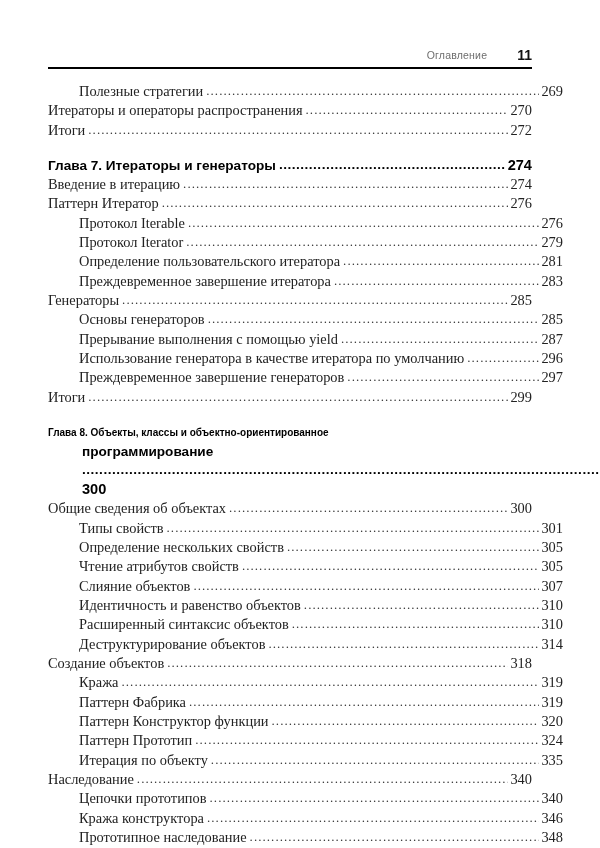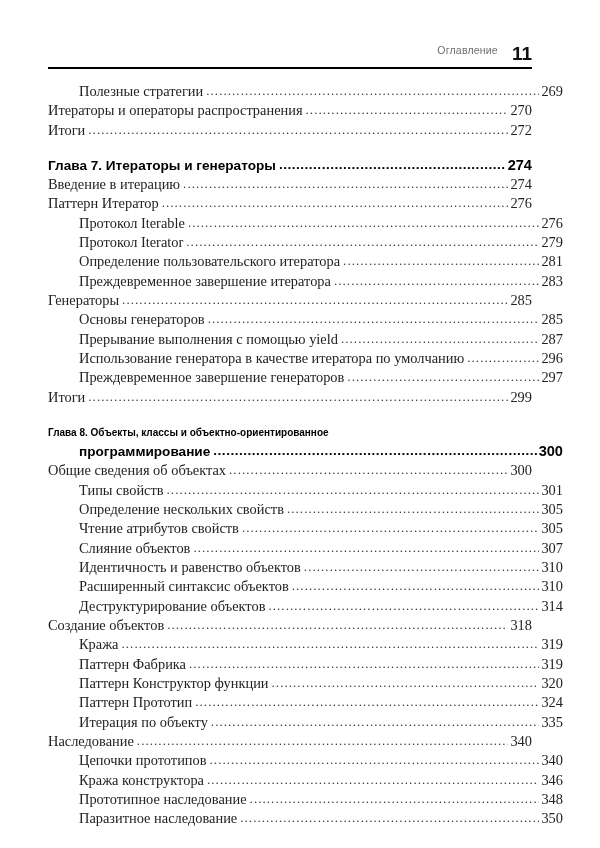--- a/index.html
+++ b/index.html
@@ -20,37 +20,38 @@
   }
 
   
   .runhead {
     position: absolute;
     left: 48px;
     right: 68px;
     top: 44px;
     height: 22px;
     display: flex;
-    align-items: flex-start;
+    align-items: center;
     justify-content: flex-end;
     gap: 14px;
   }
   .runhead-title {
     font-family: "Liberation Sans", "DejaVu Sans", sans-serif;
     font-size: 10.5px;
     letter-spacing: .2px;
     color: #6e6e6e;
     white-space: nowrap;
   }
   .runhead-folio {
     font-family: "Liberation Sans", "DejaVu Sans", sans-serif;
-    font-size: 19px;
+    font-size: 14px;
     font-weight: bold;
     color: #111111;
     line-height: 1;
+    margin-left: 16px;
   }
   .runhead-rule {
     position: absolute;
     left: 48px;
     top: 67px;
     width: 484px;
     height: 2.2px;
     background: #000000;
   }
 
@@ -105,21 +106,21 @@
     margin-top: 16px;
   }
   .chapter .leader {
     font-size: 13.6px;
     letter-spacing: .5px;
     font-weight: bold;
     color: #000000;
     transform: translateY(-1px);
   }
   .chapter .folio { font-size: 14.6px; }
-  .chapter.cont { margin-top: 0; }
+  .chapter.cont { margin-top: 0; flex-direction: column; }
   .chapter-plain {
     font-family: "Liberation Sans", "DejaVu Sans", sans-serif;
     font-weight: bold;
     font-size: 10px;
     line-height: 19px;
     color: #000000;
     margin-top: 16px;
     white-space: nowrap;
   }
 </style>

